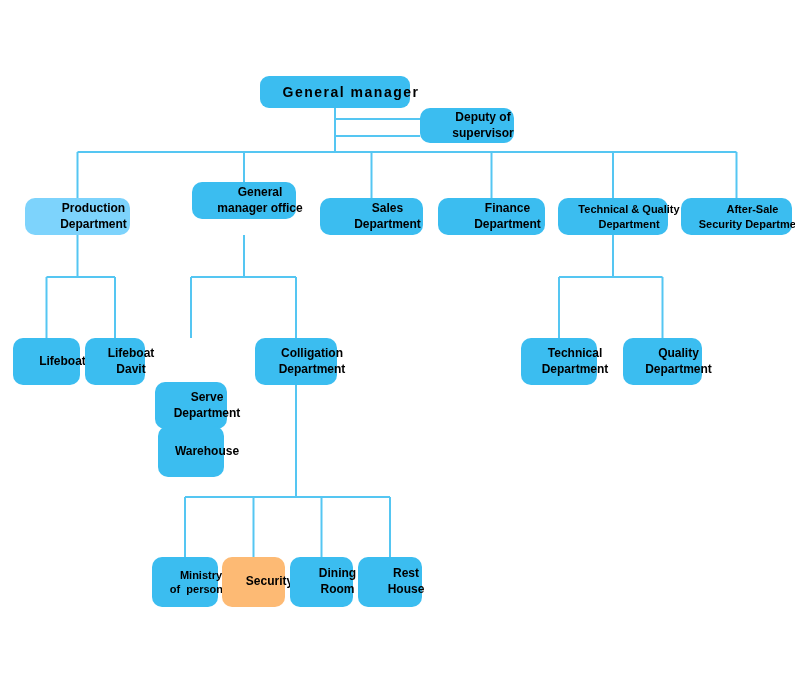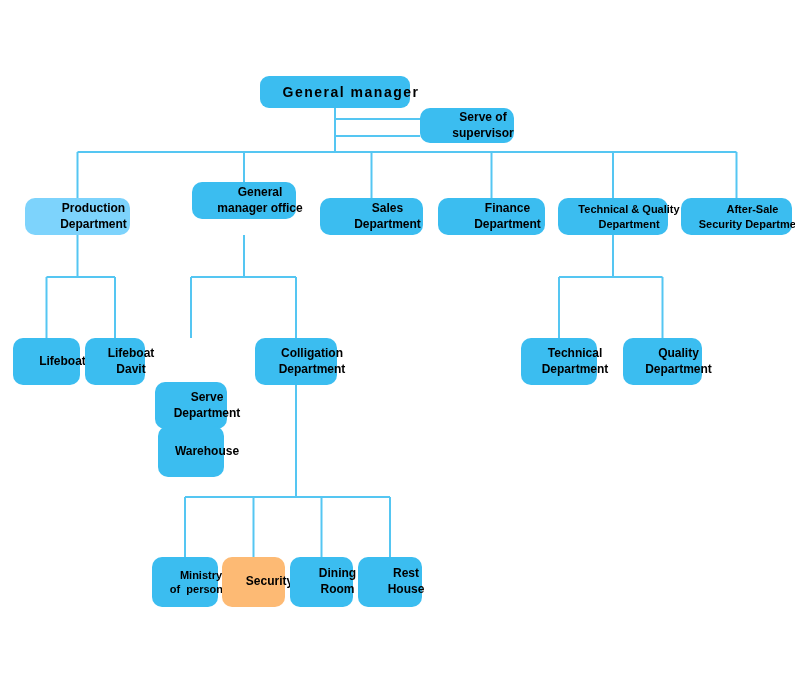--- a/index.html
+++ b/index.html
@@ -83,21 +83,21 @@
       <line x1="296" y1="385" x2="296" y2="497" stroke="#55C6F2" stroke-width="2"></line>
       <line x1="185" y1="497" x2="390" y2="497" stroke="#55C6F2" stroke-width="2"></line>
       <line x1="185" y1="497" x2="185" y2="557" stroke="#55C6F2" stroke-width="2"></line>
       <line x1="253.5" y1="497" x2="253.5" y2="557" stroke="#55C6F2" stroke-width="2"></line>
       <line x1="321.5" y1="497" x2="321.5" y2="557" stroke="#55C6F2" stroke-width="2"></line>
       <line x1="390" y1="497" x2="390" y2="557" stroke="#55C6F2" stroke-width="2"></line>
       <line x1="335" y1="119" x2="420" y2="119" stroke="#55C6F2" stroke-width="2"></line>
       <line x1="335" y1="136" x2="420" y2="136" stroke="#55C6F2" stroke-width="2"></line>
     </svg>
 <div class="node node-general-manager" style="left: 260px; top: 76px; width: 150px; height: 32px; background: rgb(59, 189, 240); color: rgb(0, 0, 0);">General manager</div>
-    <div class="node node-deputy-of-supervisor" style="left: 420px; top: 108px; width: 94px; height: 35px; background: rgb(59, 189, 240); color: rgb(0, 0, 0);">Serve of
+    <div class="node node-deputy-of-supervisor" style="left: 420px; top: 108px; width: 94px; height: 35px; background: rgb(59, 189, 240); color: rgb(0, 0, 0);">Deputy of
 supervisor</div>
     <div class="node node-production-department" style="left: 25px; top: 198px; width: 105px; height: 37px; background: #7dd3fc; color: rgb(0, 0, 0);">Production
 Department</div>
     <div class="node node-general-manager-office" style="left: 192px; top: 182px; width: 104px; height: 37px; background: rgb(59, 189, 240); color: rgb(0, 0, 0);">General
 manager office</div>
     <div class="node node-sales-department" style="left: 320px; top: 198px; width: 103px; height: 37px; background: rgb(59, 189, 240); color: rgb(0, 0, 0);">Sales
 Department</div>
     <div class="node node-finance-department" style="left: 438px; top: 198px; width: 107px; height: 37px; background: rgb(59, 189, 240); color: rgb(0, 0, 0);">Finance
 Department</div>
     <div class="node node-technical-quality-department" style="left: 558px; top: 198px; width: 110px; height: 37px; background: rgb(59, 189, 240); color: rgb(0, 0, 0);">Technical &amp; Quality

